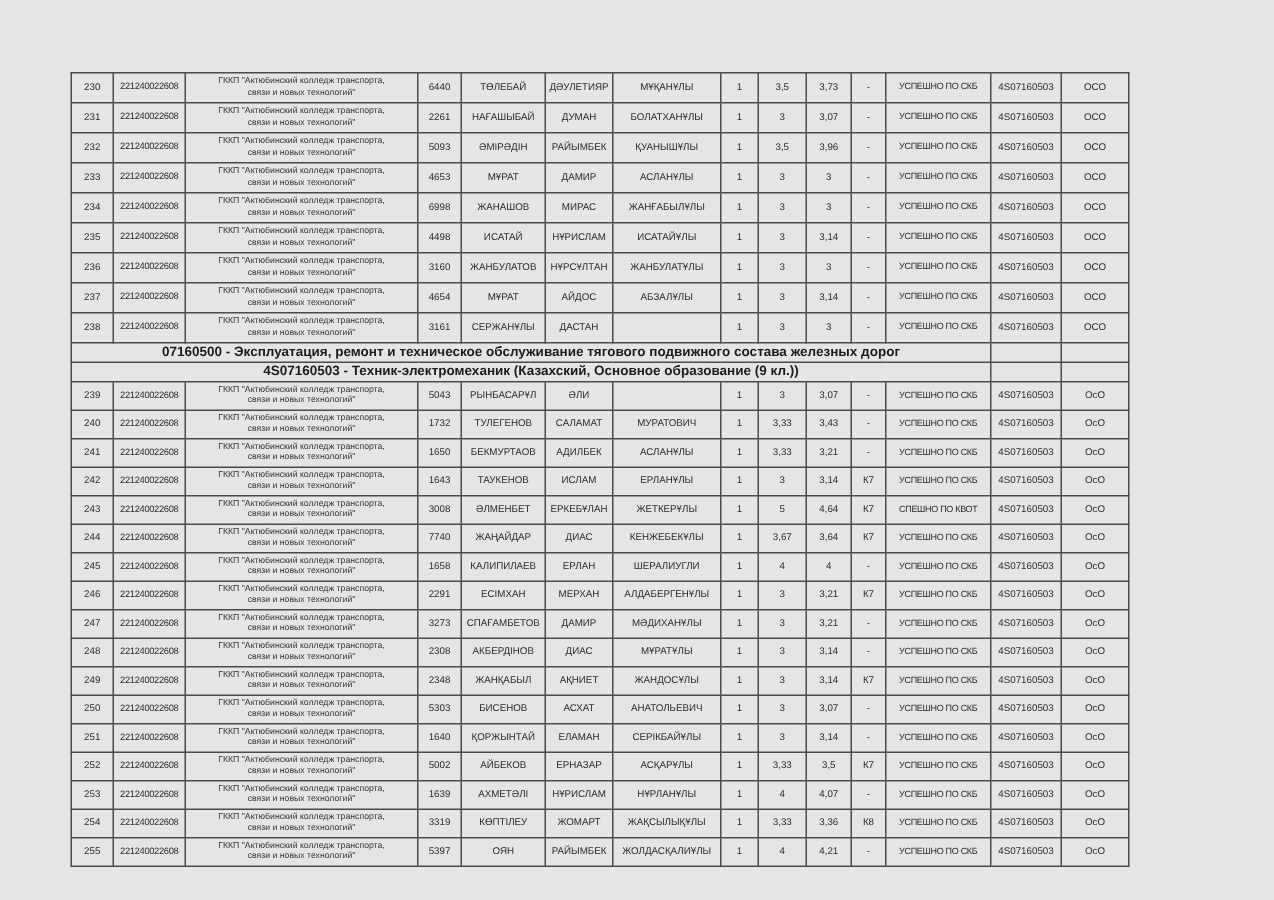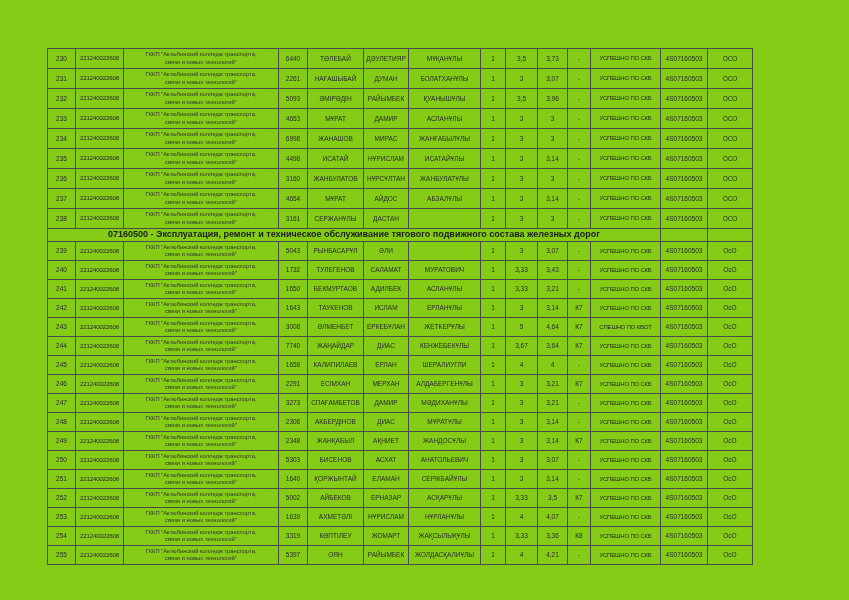--- a/index.html
+++ b/index.html
@@ -1,21 +1,21 @@
 <!DOCTYPE html>
 <html><head>
 <meta charset="utf-8">
 <style>
   html,body{margin:0;padding:0;}
   body{
     width:849px;height:600px;background:#ffffff;
     font-family:"Liberation Sans", sans-serif;
     -webkit-font-smoothing:antialiased;
   }
-  .page{position:relative;width:849px;height:600px;background:#84cc16;overflow:hidden;}
+  .page{position:relative;width:849px;height:600px;background:#e5e5e5;overflow:hidden;}
   table.results{
     position:absolute;left:47px;top:48px;width:705px;
     border-collapse:collapse;table-layout:fixed;
   }
   td{
     border:1px solid #4a4a4a;
     text-align:center;vertical-align:middle;
     color:#2b2b2b;font-size:6.5px;line-height:1.1;
     padding:0 1px;overflow:hidden;white-space:nowrap;
   }
@@ -221,20 +221,25 @@
           <td class="cell-quota">-</td>
           <td class="cell-status">УСПЕШНО ПО СКБ</td>
           <td class="cell-qualification-code">4S07160503</td>
           <td class="cell-education-base">ОСО</td>
         </tr>
         <tr class="sec">
           <td class="section-cell" colspan="12">07160500 - Эксплуатация, ремонт и техническое обслуживание тягового подвижного состава железных дорог</td>
           <td></td>
           <td></td>
         </tr>
+        <tr class="sec">
+          <td class="section-cell" colspan="12">4S07160503 - Техник-электромеханик (Казахский, Основное образование (9 кл.))</td>
+          <td></td>
+          <td></td>
+        </tr>
         <tr class="r2">
           <td class="cell-row-number">239</td>
           <td class="cell-reg-number">221240022608</td>
           <td class="cell-institution">
             <div>ГККП "Актюбинский колледж транспорта,</div>
             <div>связи и новых технологий"</div>
           </td>
           <td class="cell-applicant-id">5043</td>
           <td class="cell-surname">РЫНБАСАРҰЛ</td>
           <td class="cell-firstname">ӘЛИ</td>

